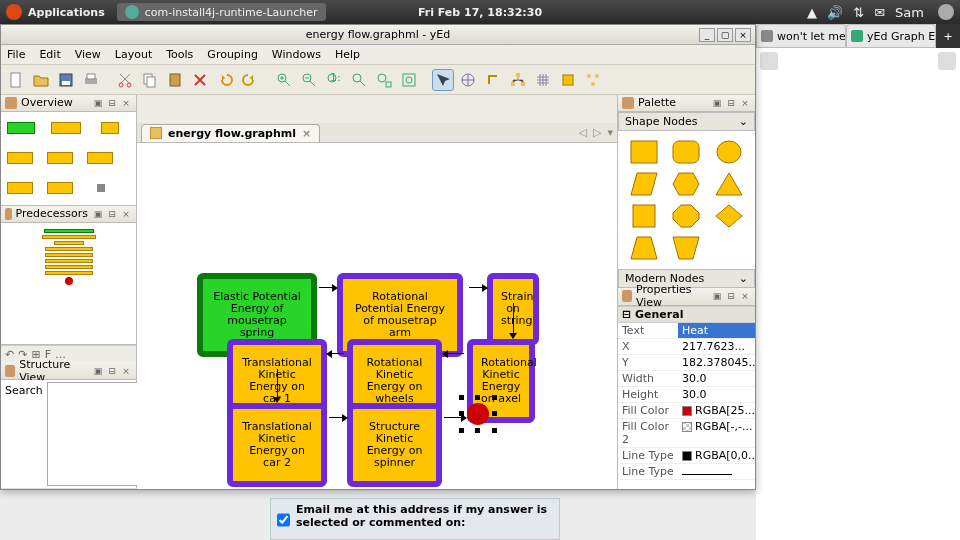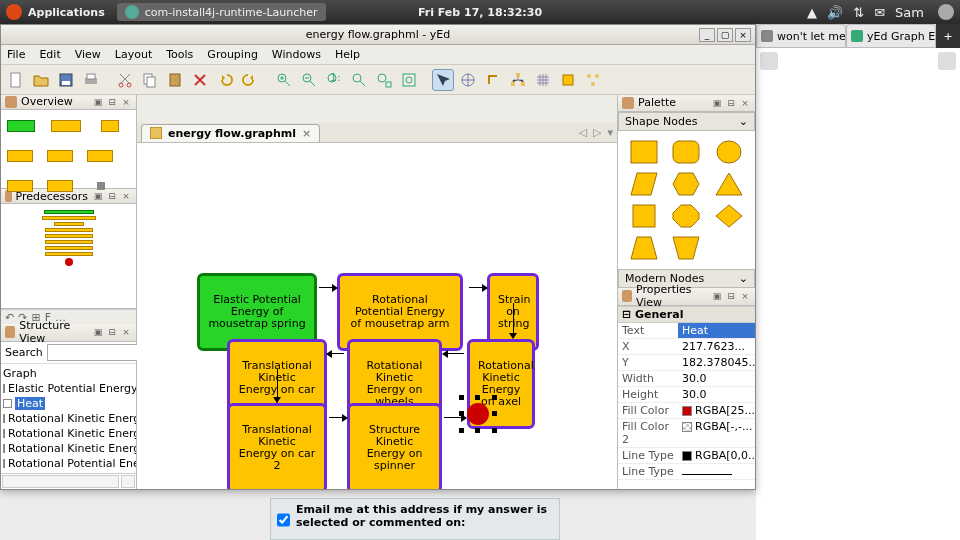--- a/index.html
+++ b/index.html
@@ -54,37 +54,37 @@
 .ov-node { position: absolute; background: #ffc400; border: 1px solid #b08000; height: 12px; }
 .ov-green { background: #28d428; border-color: #0a7a0a; }
 .ov-dot { position: absolute; width: 8px; height: 8px; background: #888; }
 
 .pred { height: 130px; background: #fff; border-bottom: 1px solid #bbb; padding: 4px; position: relative; }
 .pred .mini { display: block; margin: 2px auto; background: #ffc400; border: 1px solid #b08000; font-size: 5px; padding: 1px 2px; text-align: center; line-height: 5px; }
 .pred .mini.green { background: #28d428; border-color: #0a7a0a; }
 .pred .red-dot { width: 8px; height: 8px; background: #c00; border-radius: 50%; margin: 2px auto; display: block; }
 .pred-bottom { height: 18px; border-top: 1px solid #ccc; display:flex; align-items:center; padding:0 4px; font-size:9px; color:#666; gap:4px;}
 
-.struct { flex: 1; background: #fff; display: flex; flex-direction: column; }
+.struct { flex: 1; background: #fff; display: flex; }
 .struct .search-row { display: flex; padding: 2px; gap: 2px; border-bottom: 1px solid #ddd; }
 .struct .search-row input, .struct .search-row select { flex: 1; font-size: 10px; border: 1px solid #aaa; padding: 1px 2px; }
 .struct .tree { flex: 1; overflow: hidden; padding: 2px; font-size: 10px; }
 .struct .tree .node { white-space: nowrap; padding: 1px 0; display: flex; align-items: center; gap: 3px; }
 .struct .tree .square { width: 9px; height: 9px; border: 1px solid #888; background: #fff; }
 .struct .tree .sel { background: #3874d1; color: #fff; padding: 0 2px; }
 .struct .bottom-bar { height: 16px; border-top: 1px solid #ccc; display:flex; }
 .struct .bottom-bar .sb { flex:1; border:1px solid #ccc; margin:1px; background:#f4f4f4; }
 
 .doc-tabs { height: 20px; background: #e8e5dc; border-bottom: 1px solid #bbb; display: flex; align-items: center; padding: 0 4px; }
 .doc-tab { background: #f8f6f0; border: 1px solid #aaa; border-bottom: none; border-radius: 4px 4px 0 0; padding: 2px 8px; display: flex; align-items: center; gap: 6px; font-size: 10px; font-weight: bold; }
 .doc-tab .close { color: #888; }
 .doc-tabs .nav { margin-left: auto; display: flex; gap: 6px; color: #888; font-size: 10px; }
 
 .canvas { flex: 1; background: #fff; position: relative; }
-.dnode { position: absolute; background: #ffc400; border: 3px solid #6d28d9; border-radius: 6px; padding: 18px 8px; font-size: 9px; text-align: center; line-height: 11px; }
+.dnode { position: absolute; background: #ffc400; border: 6px solid #6d28d9; border-radius: 6px; padding: 12px 8px; font-size: 9px; text-align: center; line-height: 11px; }
 .dnode.green { background: #28d428; border-color: #0a7a0a; }
 .heat { position: absolute; width: 22px; height: 22px; background: #c00; border-radius: 50%; }
 .sel-handle { position: absolute; width: 5px; height: 5px; background: #000; }
 .arrow { position: absolute; background: #000; }
 .arrowhead { position: absolute; width: 0; height: 0; }
 
 .palette { flex: 1; background: #fff; display: flex; flex-direction: column; }
 .pal-section-head { background: #e8e5dc; border: 1px solid #bbb; padding: 2px 6px; font-size: 10px; display:flex; align-items:center; }
 .pal-section-head .chev { margin-left:auto; }
 .pal-grid { flex: 1; display: grid; grid-template-columns: repeat(3, 1fr); gap: 6px; padding: 8px; }

